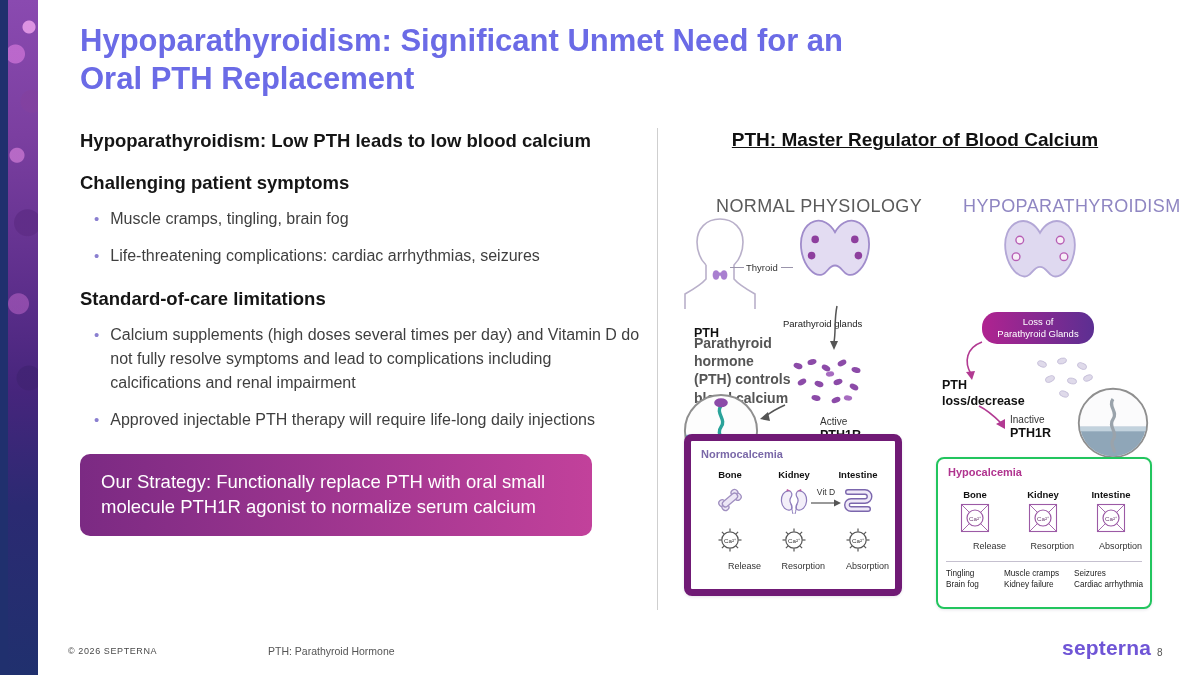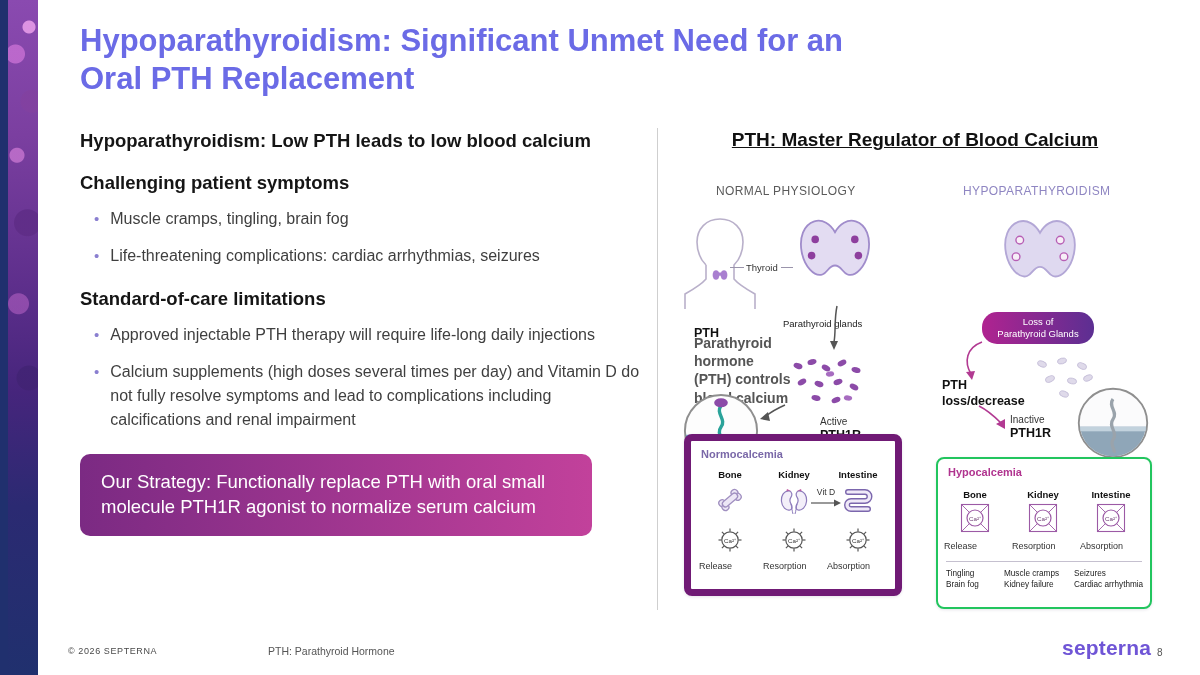--- a/index.html
+++ b/index.html
@@ -28,28 +28,28 @@
   .sec-h.mt{margin-top:20px;}
   .bullet{display:flex;margin:0 0 13px 14px;font-size:16px;line-height:1.5;color:#3f3f3f;width:548px;}
   .bullet::before{content:"•";color:#8a7fd0;margin-right:11px;flex:none;font-size:15px;line-height:1.6;}
   .strategy{margin:22px 0 0 0;width:470px;padding:16px 21px;border-radius:10px;color:#ffffff;
             font-size:18.5px;line-height:1.35;background:linear-gradient(90deg,#7B2A83,#C2419B);}
 
   .vdiv{position:absolute;left:657px;top:128px;width:1px;height:482px;background:#cfcfcf;}
 
   .rp-head{position:absolute;left:690px;top:129px;width:450px;text-align:center;
            font-size:19px;font-weight:700;color:#111;text-decoration:underline;}
-  .col-label{position:absolute;font-size:12px;letter-spacing:.4px;}
+  .col-label{position:absolute;font-size:18px;letter-spacing:.4px;margin-top:12px;}
   .lbl{position:absolute;color:#333;}
   .small-cap{color:#555;}
 
   .nbox{position:absolute;background:#fff;border-radius:8px;box-shadow:0 1px 3px rgba(60,40,90,.12);}
   .box-title{position:absolute;left:10px;top:7px;font-size:11px;font-weight:700;}
   .cellhead{position:absolute;font-size:9.5px;font-weight:700;color:#111;text-align:center;}
-  .cellact{position:absolute;font-size:9px;color:#333;text-align:left;}
+  .cellact{position:absolute;font-size:9px;color:#333;text-align:right;}
   .sym{position:absolute;font-size:8.2px;line-height:1.3;color:#222;}
 
   .badge{position:absolute;border-radius:15px;background:linear-gradient(90deg,#B02390,#5C2F92);
          color:#fff;text-align:center;font-size:9.5px;line-height:1.25;padding-top:4px;box-sizing:border-box;}
 
   .footer-txt{position:absolute;color:#4a4a4a;}
   .logo{position:absolute;left:1062px;top:636px;font-size:21px;font-weight:700;color:#6F55D6;letter-spacing:.2px;}
 </style>
 </head>
 <body>
@@ -71,24 +71,24 @@
     <div class="sec-h mt">Challenging patient symptoms</div>
     <div class="bullet">
         <span>Muscle cramps, tingling, brain fog</span>
       </div>
     <div class="bullet">
         <span>Life-threatening complications: cardiac arrhythmias, seizures</span>
       </div>
 
     <div class="sec-h mt">Standard-of-care limitations</div>
     <div class="bullet">
-        <span>Approved injectable PTH therapy will require life-long daily injections</span>
+        <span>Calcium supplements (high doses several times per day) and Vitamin D do not fully resolve symptoms and lead to complications including calcifications and renal impairment</span>
       </div>
     <div class="bullet">
-        <span>Calcium supplements (high doses several times per day) and Vitamin D do not fully resolve symptoms and lead to complications including calcifications and renal impairment</span>
+        <span>Approved injectable PTH therapy will require life-long daily injections</span>
       </div>
 
     <div class="strategy">Our Strategy: Functionally replace PTH with oral small molecule PTH1R agonist to normalize serum calcium</div>
   </div>
 
   <div class="vdiv"></div>
 
   <div class="rp-head">PTH: Master Regulator of Blood Calcium</div>
   <div class="col-label" style="left:716px;top:184px;color:#5a5a5a;">NORMAL PHYSIOLOGY</div>
   <div class="col-label" style="left:963px;top:184px;color:#8F86C2;">HYPOPARATHYROIDISM</div>

